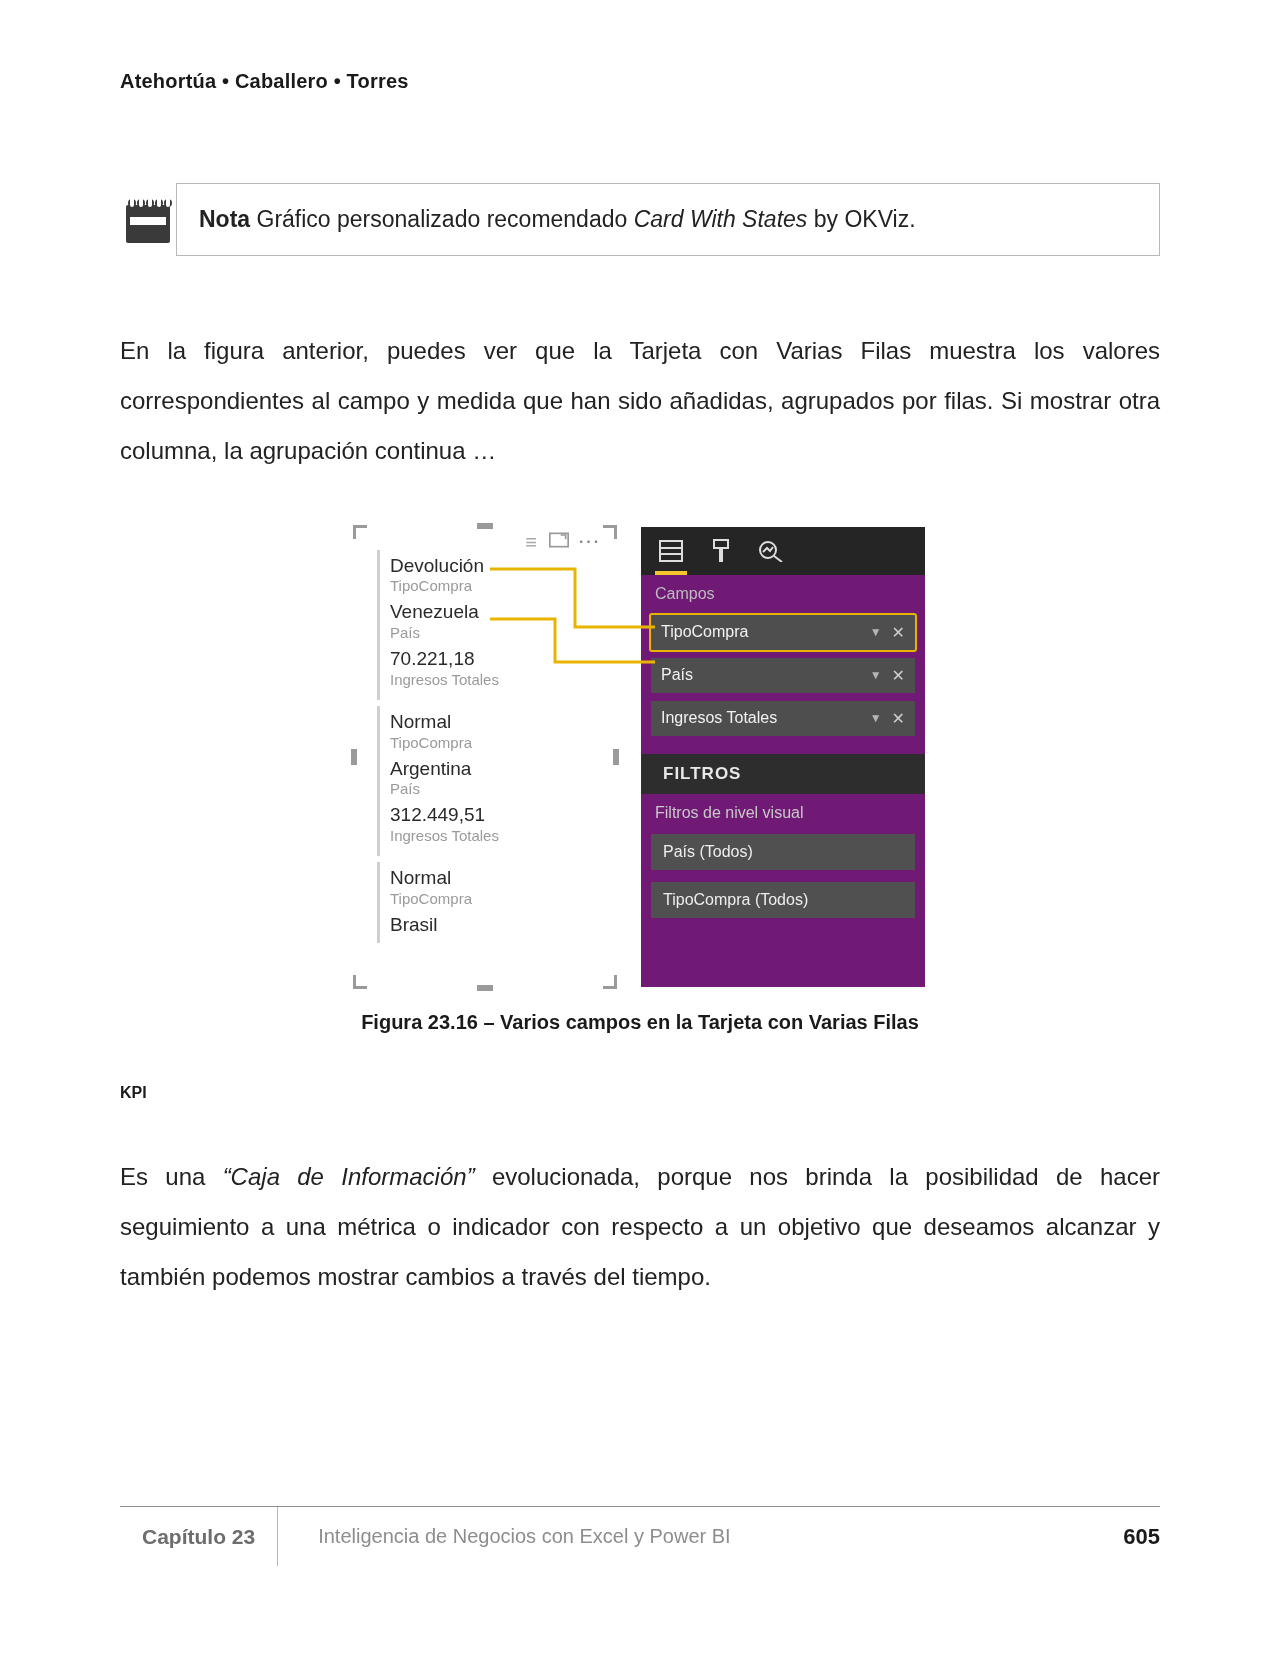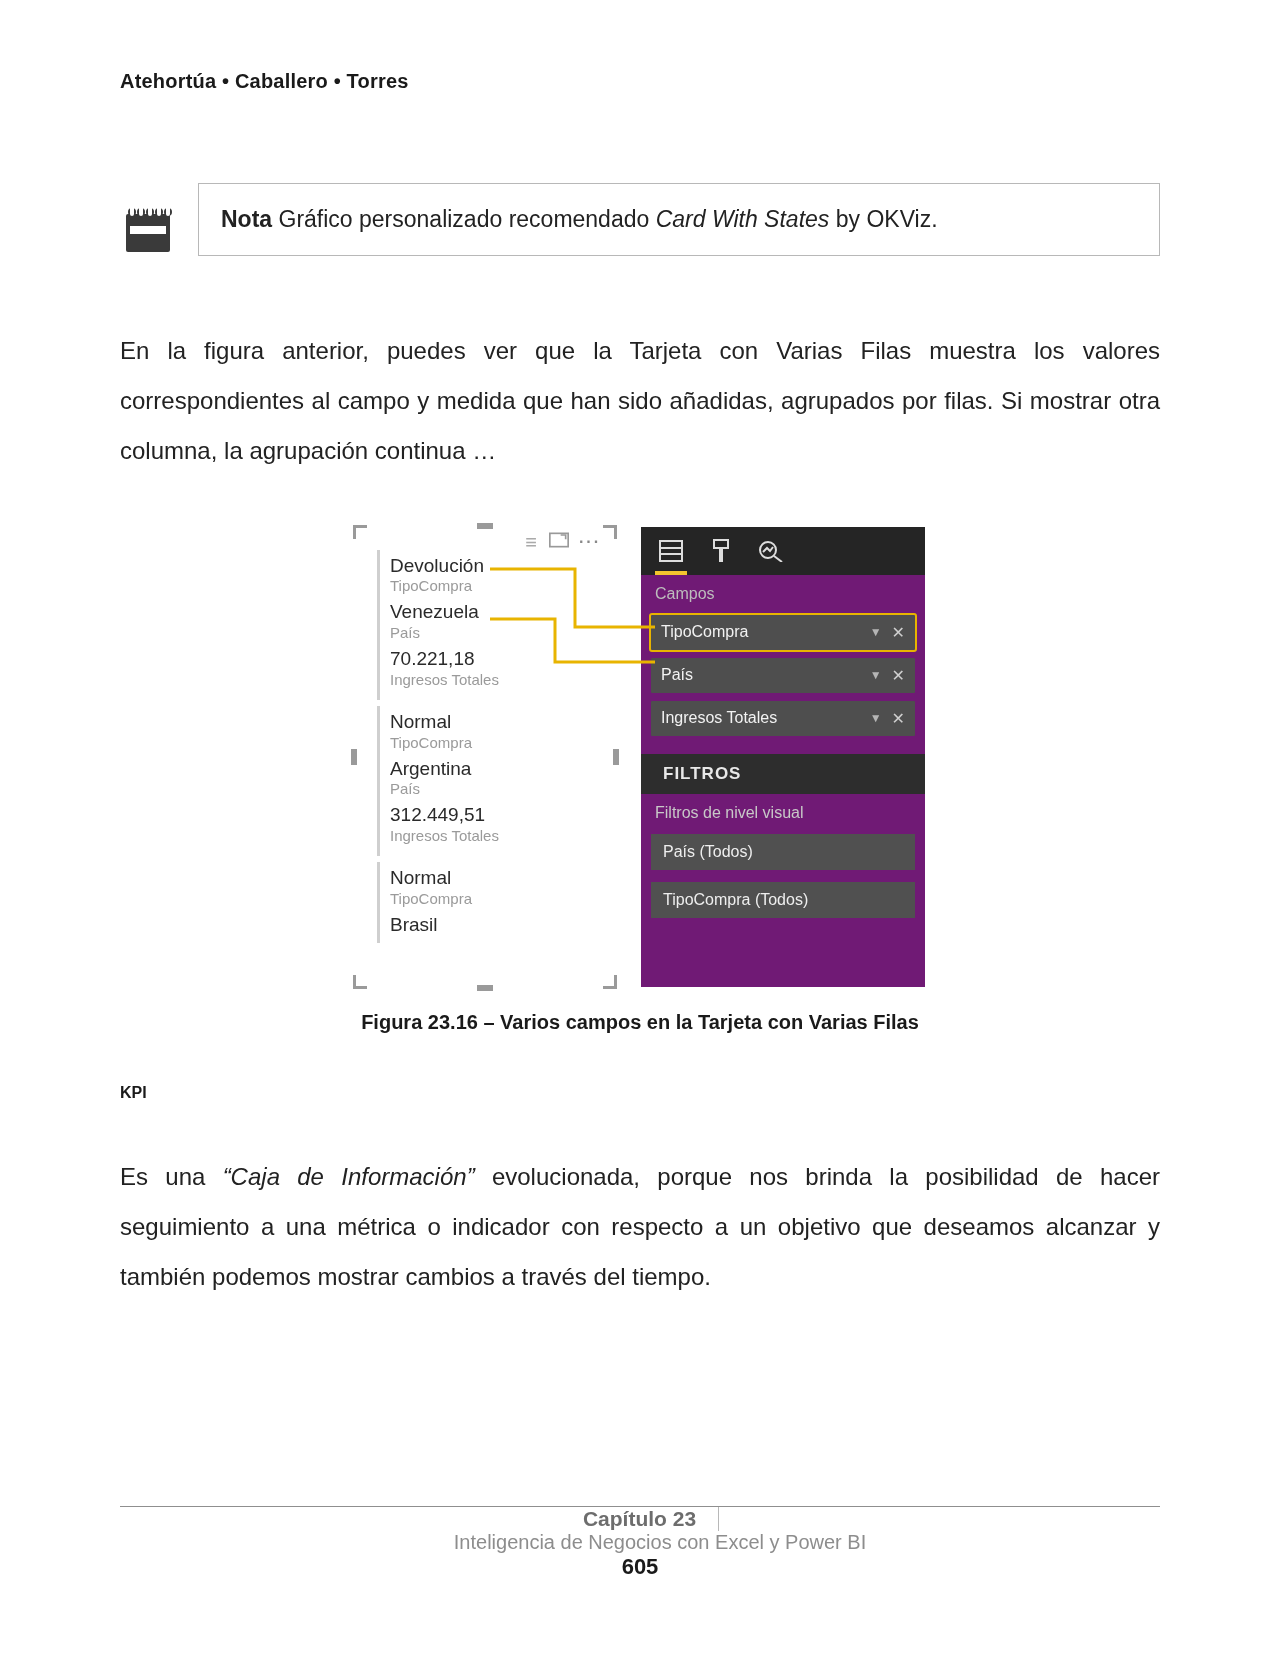--- a/index.html
+++ b/index.html
@@ -1,19 +1,19 @@
 <!DOCTYPE html>
 <html><head>
 <meta charset="utf-8">
 <style>
   * { box-sizing: border-box; margin:0; padding:0; }
   html,body { width:1280px; font-family: "Segoe UI", "Helvetica Neue", Arial, sans-serif; background:#fff; color:#1a1a1a; }
   .page { width:1280px; padding: 70px 120px 60px 120px; position:relative; min-height:1656px;}
   .top-authors { font-family: Arial, sans-serif; font-weight:600; font-size:20px; letter-spacing:0.2px; margin-bottom:90px; color:#1a1a1a;}
-  .nota-row { display:flex; align-items:flex-end; gap:22px; margin-bottom:70px;}
+  .nota-row { display:flex; align-items:center; margin-bottom:70px;}
   .nota-icon { width:56px; height:56px; display:flex; flex-direction:column; align-items:center; justify-content:flex-start;}
   .nota-icon svg { width:56px; height:56px;}
   .nota-box { flex:1; border:1px solid #b8b8b8; padding:18px 22px; font-size:23px; color:#222; line-height:1.5;}
   .nota-box b { font-weight:700;}
   .nota-box em { font-style:italic;}
   .body-text { font-size:24px; color:#222; line-height:2.1; text-align:justify; margin-bottom:50px;}
   .figure-wrap { width:100%; display:flex; flex-direction:column; align-items:center; margin-bottom:50px;}
   .figure-box { display:flex; gap:26px; align-items:flex-start; position:relative;}
   
   .card-vis { width:260px; height:460px; background:#fff; position:relative; padding:22px 18px 8px 22px;}
@@ -47,21 +47,21 @@
   .field-row .name { color:#f2f2f2; font-size:16px;}
   .field-row .acts { display:flex; align-items:center; gap:10px; color:#cfcfcf;}
   .field-row .acts .drop { font-size:12px; opacity:.8;}
   .field-row .acts .x { font-size:16px; cursor:pointer;}
   .filters-hd { background:#2d2d2d; margin:14px 0 0 0; padding:10px 22px; font-weight:700; letter-spacing:1px; font-size:17px;}
   .filters-sub { padding:10px 7px 6px 14px; color:#c8c8c8; font-size:16px;}
   .filter-row { background:#505050; margin:6px 10px; padding:9px 12px; font-size:16px; color:#eee;}
   .filters-sub2 { padding:12px 14px 6px 14px; color:#bbb; font-size:16px;}
   .figure-caption { margin-top:24px; font-weight:700; font-size:20px; text-align:center;}
   .kpi-h { font-weight:800; font-size:16px; margin: 24px 0 50px 0;}
-  .footer { position:absolute; left:120px; right:120px; bottom:90px; border-top:1px solid #8f8f8f; display:flex; align-items:center; height:60px; color:#6f6f6f; font-size:20px;flex-direction:column;}
+  .footer { position:absolute; left:120px; right:120px; bottom:90px; border-top:1px solid #8f8f8f; display:flex; align-items:center; height:60px; color:#6f6f6f; font-size:20px;}
   .footer .chap { padding:0 22px; height:100%; display:flex; align-items:center; border-right:1px solid #b8b8b8; color:#6d6d6d; font-weight:700; font-size:21px;}
   .footer .title { padding-left:40px; flex:1; color:#8d8d8d;}
   .footer .pg { font-weight:700; color:#1a1a1a; font-size:22px;}
   .quote-em { font-style:italic;}
   .mid-gap { height:1px; }
   .svg-line { stroke:#e8b400; stroke-width:3; fill:none;}
 </style>
 </head>
 <body>
 <div class="page">

